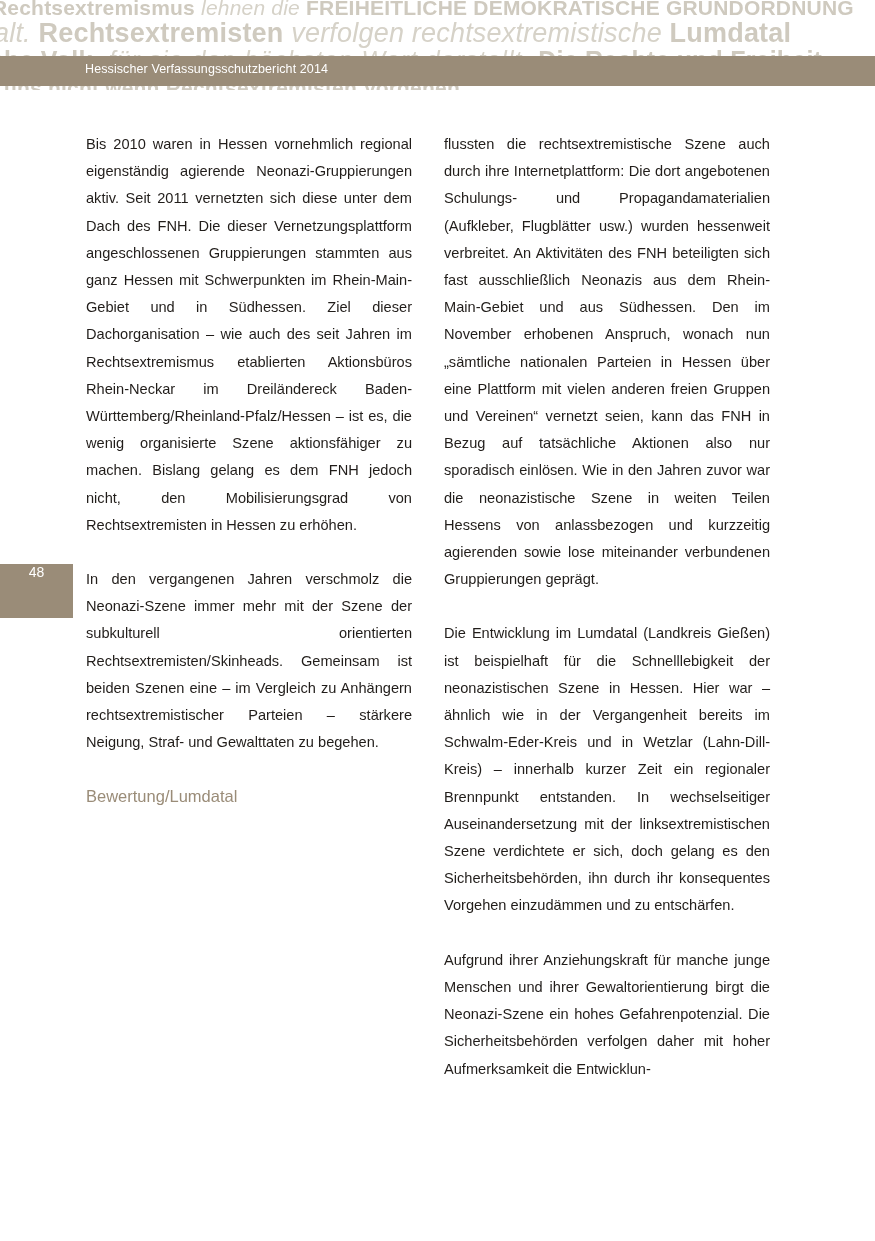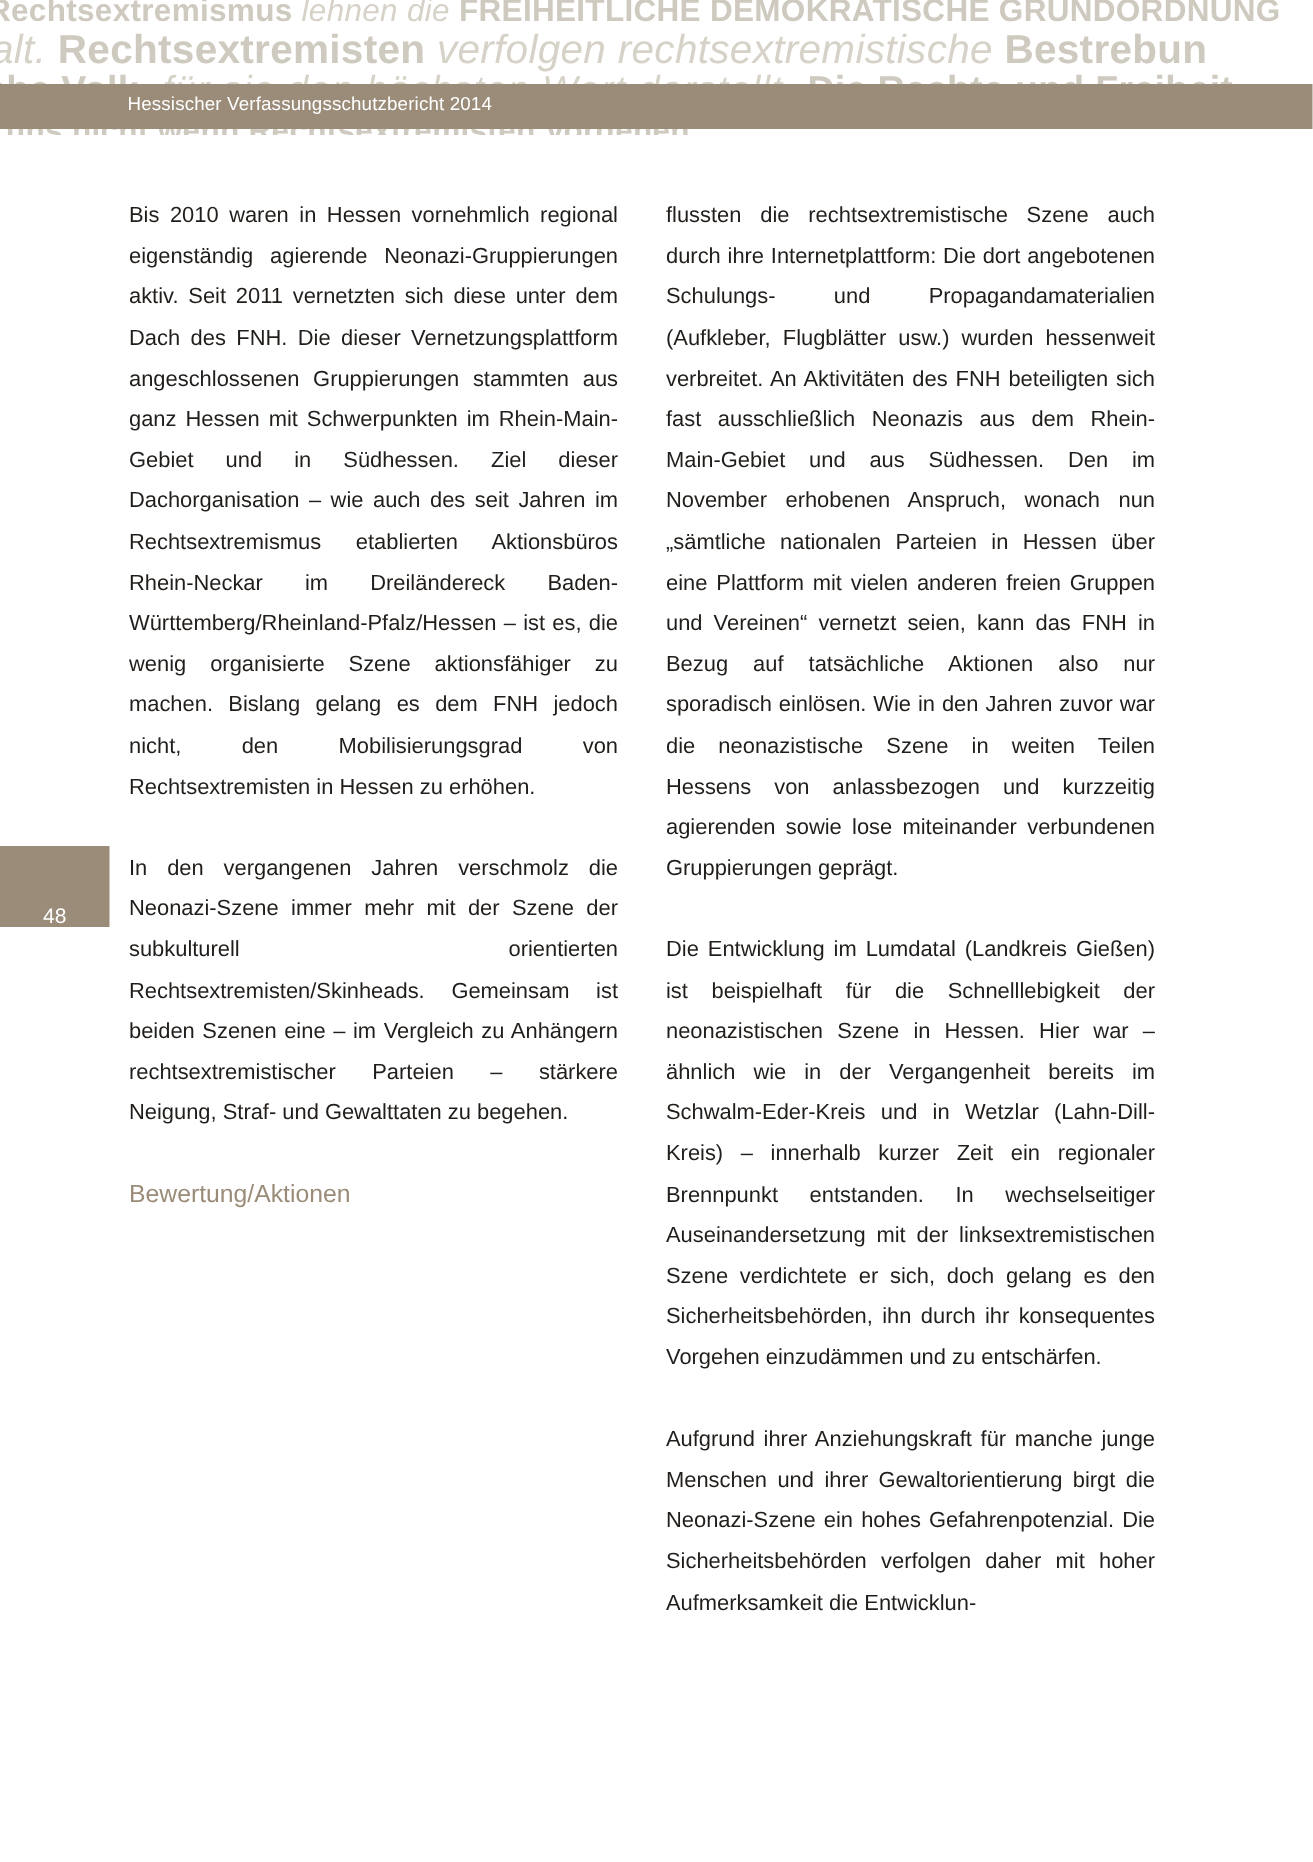--- a/index.html
+++ b/index.html
@@ -94,21 +94,21 @@
 
   
   .page-tab {
     position: absolute;
     left: 0;
     top: 564px;
     width: 73px;
     height: 54px;
     background: #9a8c78;
     display: flex;
-    align-items: flex-end;
+    align-items: flex-start;
     justify-content: center;
   }
   .page-tab-number {
     color: #ffffff;
     font-size: 14px;
     font-weight: normal;
   }
 
   
   .column {
@@ -140,40 +140,40 @@
   }
 </style>
 </head>
 <body>
 
 <div class="header-band">
   <div class="ghost-text ghost-line-1">
     <span>Rechtsextremismus </span><span class="lt">lehnen die </span><span>FREIHEITLICHE DEMOKRATISCHE GRUNDORDNUNG</span>
   </div>
   <div class="ghost-text ghost-line-2">
-    <span class="lt">alt. </span><span>Rechtsextremisten </span><span class="lt">verfolgen rechtsextremistische </span><span>Bestrebun</span>
+    <span class="lt">alt. </span><span>Rechtsextremisten </span><span class="lt">verfolgen rechtsextremistische </span><span>Lumdatal</span>
   </div>
   <div class="ghost-text ghost-line-3">
     <span>che Volk</span><span class="lt">, für sie den </span><span class="lt">höchsten Wert </span><span class="lt">darstellt. </span><span>Die Rechte und Freiheit</span>
   </div>
   <div class="ghost-text ghost-line-4">
     <span>uns nicht</span><span> wenn Rechtsextremisten Vorgehen</span>
   </div>
 </div>
 
 <div class="title-bar"></div>
 <div class="title-bar-text">Hessischer Verfassungsschutzbericht 2014</div>
 
 <div class="page-tab">
   <span class="page-tab-number">48</span>
 </div>
 
 <div class="column col-left">
   <p class="para">Bis 2010 waren in Hessen vornehmlich regional eigenständig agierende Neonazi-Gruppierungen aktiv. Seit 2011 vernetzten sich diese unter dem Dach des FNH. Die dieser Vernetzungsplattform angeschlossenen Gruppierungen stammten aus ganz Hessen mit Schwerpunkten im Rhein-Main-Gebiet und in Südhessen. Ziel dieser Dachorganisation – wie auch des seit Jahren im Rechtsextremismus etablierten Aktionsbüros Rhein-Neckar im Dreiländereck Baden-Württemberg/Rheinland-Pfalz/Hessen – ist es, die wenig organisierte Szene aktionsfähiger zu machen. Bislang gelang es dem FNH jedoch nicht, den Mobilisierungsgrad von Rechtsextremisten in Hessen zu erhöhen.</p>
   <p class="para">In den vergangenen Jahren verschmolz die Neonazi-Szene immer mehr mit der Szene der subkulturell orientierten Rechtsextremisten/Skinheads. Gemeinsam ist beiden Szenen eine – im Vergleich zu Anhängern rechtsextremistischer Parteien – stärkere Neigung, Straf- und Gewalttaten zu begehen.</p>
-  <h2 class="subhead">Bewertung/Aktionen</h2>
+  <h2 class="subhead">Bewertung/Lumdatal</h2>
 </div>
 
 <div class="column col-right">
   <p class="para">flussten die rechtsextremistische Szene auch durch ihre Internetplattform: Die dort angebotenen Schulungs- und Propagandamaterialien (Aufkleber, Flugblätter usw.) wurden hessenweit verbreitet. An Aktivitäten des FNH beteiligten sich fast ausschließlich Neonazis aus dem Rhein-Main-Gebiet und aus Südhessen. Den im November erhobenen Anspruch, wonach nun „sämtliche nationalen Parteien in Hessen über eine Plattform mit vielen anderen freien Gruppen und Vereinen“ vernetzt seien, kann das FNH in Bezug auf tatsächliche Aktionen also nur sporadisch einlösen. Wie in den Jahren zuvor war die neonazistische Szene in weiten Teilen Hessens von anlassbezogen und kurzzeitig agierenden sowie lose miteinander verbundenen Gruppierungen geprägt.</p>
   <p class="para">Die Entwicklung im Lumdatal (Landkreis Gießen) ist beispielhaft für die Schnelllebigkeit der neonazistischen Szene in Hessen. Hier war – ähnlich wie in der Vergangenheit bereits im Schwalm-Eder-Kreis und in Wetzlar (Lahn-Dill-Kreis) – innerhalb kurzer Zeit ein regionaler Brennpunkt entstanden. In wechselseitiger Auseinandersetzung mit der linksextremistischen Szene verdichtete er sich, doch gelang es den Sicherheitsbehörden, ihn durch ihr konsequentes Vorgehen einzudämmen und zu entschärfen.</p>
   <p class="para tight">Aufgrund ihrer Anziehungskraft für manche junge Menschen und ihrer Gewaltorientierung birgt die Neonazi-Szene ein hohes Gefahrenpotenzial. Die Sicherheitsbehörden verfolgen daher mit hoher Aufmerksamkeit die Entwicklun-</p>
 </div>
 
 </body></html>

